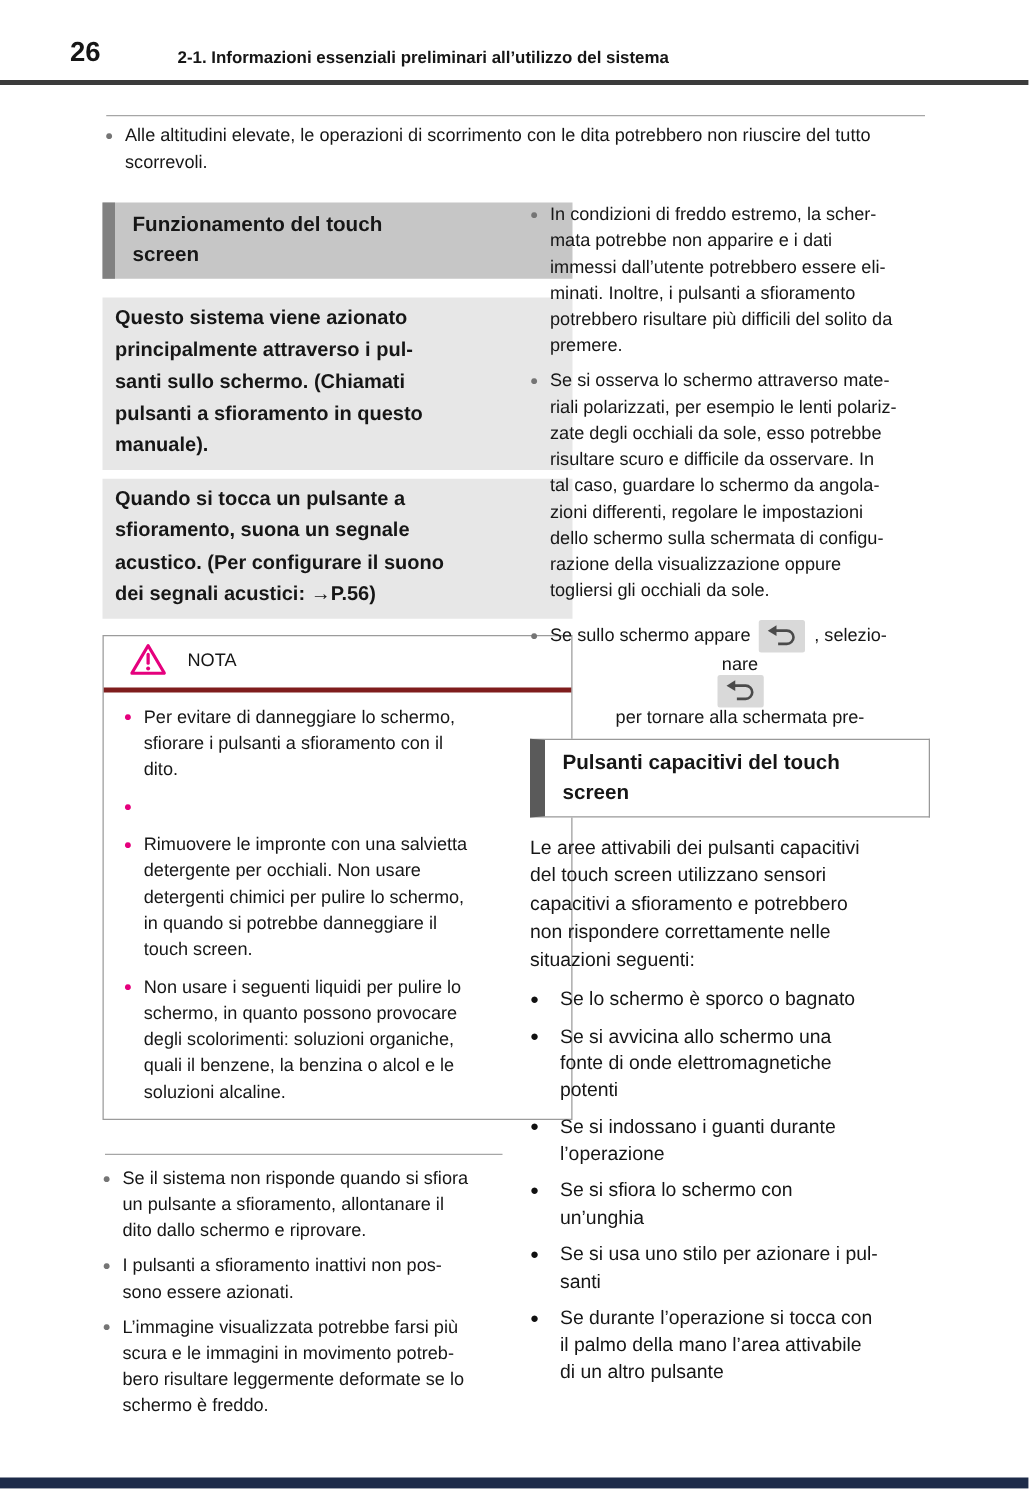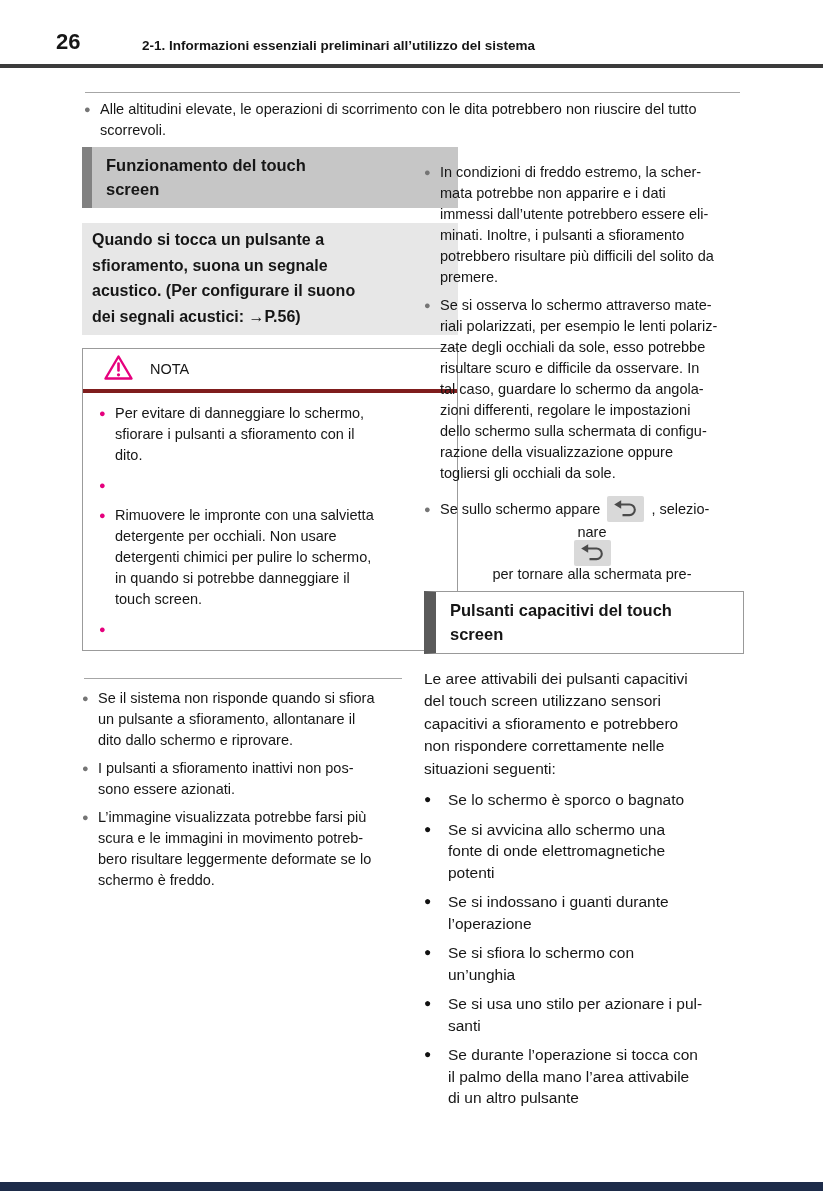--- a/index.html
+++ b/index.html
@@ -20,21 +20,21 @@
   .top-note { position:absolute; left:84px; top:99px; width:660px; display:flex;
               font-size:14.5px; line-height:21px; }
 
   
   .b { display:inline-block; flex:0 0 16px; font-size:11px; }
   .b.gray  { color:#757575; }
   .b.pink  { color:#e5007d; }
   .b.black { color:#111111; flex:0 0 24px; font-size:12px; }
 
   
-  #leftcol  { position:absolute; left:82px;  top:147px; width:376px; }
+  #leftcol  { position:absolute; left:82px;  top:162px; width:376px; }
   #rightcol { position:absolute; left:424px; top:162px; width:320px; }
 
   
   .h1box { background:#c6c6c6; border-left:10px solid #818181;
            padding:6px 4px 7px 14px; font-size:16.5px; font-weight:bold;
            line-height:24px; margin-bottom:15px; }
   .h2box { background:#ffffff; border:1px solid #999999; border-left:12px solid #5a5a5a;
            padding:6px 4px 7px 14px; font-size:16.5px; font-weight:bold;
            line-height:24px; margin-top:9px; margin-bottom:14px; }
 
@@ -81,20 +81,25 @@
     <span class="b gray">●</span>
     <span class="ml">Alle altitudini elevate, le operazioni di scorrimento con le dita potrebbero non riuscire del tutto
 scorrevoli.</span>
   </div>
 
   <div id="leftcol">
 
     <div class="h1box ml">Funzionamento del touch
 screen</div>
 
+    <div class="introp ml">Questo sistema viene azionato
+principalmente attraverso i pul-
+santi sullo schermo. (Chiamati
+pulsanti a sfioramento in questo
+manuale).</div>
     <div class="introp last ml">Quando si tocca un pulsante a
 sfioramento, suona un segnale
 acustico. (Per configurare il suono
 dei segnali acustici: →P.56)</div>
 
     <div class="notabox">
       <div class="notahead">
         <span>
           <svg width="31" height="27" viewBox="0 0 31 27">
             <path d="M15.5 2.5 L28.5 24.5 L2.5 24.5 Z" fill="none" stroke="#e5007d" stroke-width="2.4" stroke-linejoin="round"></path>
@@ -117,20 +122,25 @@
         <div class="nota-item">
           <span class="b pink">●</span>
           <span class="ml">Rimuovere le impronte con una salvietta
 detergente per occhiali. Non usare
 detergenti chimici per pulire lo schermo,
 in quando si potrebbe danneggiare il
 touch screen.</span>
         </div>
         <div class="nota-item">
           <span class="b pink">●</span>
+          <span class="ml">Non usare i seguenti liquidi per pulire lo
+schermo, in quanto possono provocare
+degli scolorimenti: soluzioni organiche,
+quali il benzene, la benzina o alcol e le
+soluzioni alcaline.</span>
         </div>
       </div>
     </div>
 
     <div class="thinrule"></div>
 
     <div class="note-item">
       <span class="b gray">●</span>
       <span class="ml">Se il sistema non risponde quando si sfiora
 un pulsante a sfioramento, allontanare il

